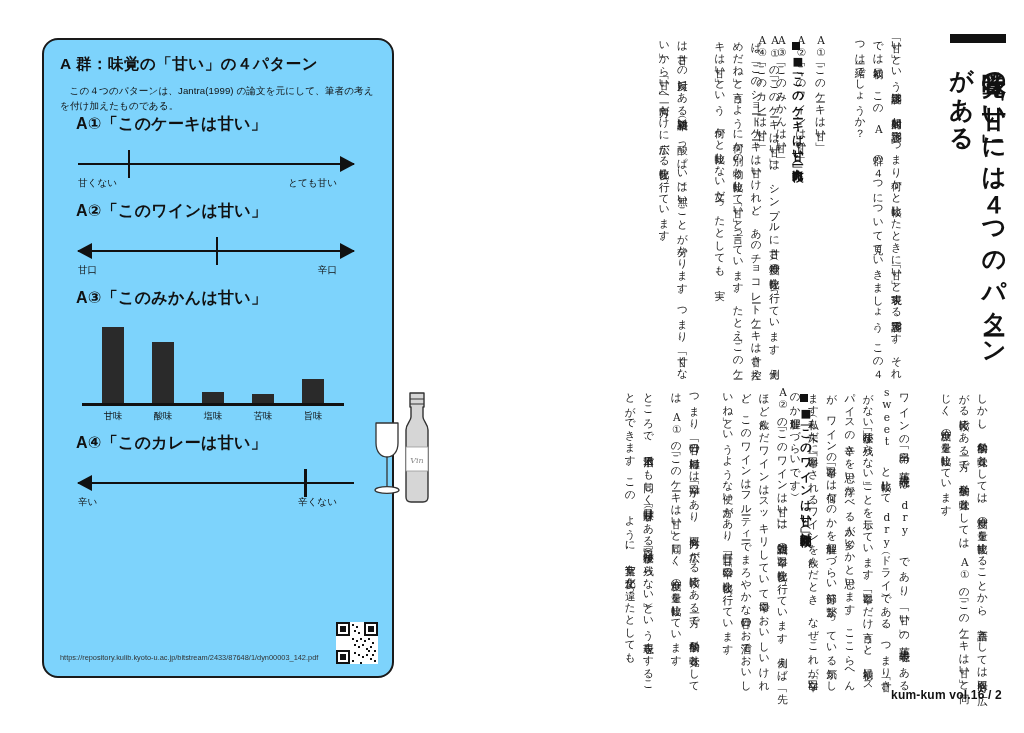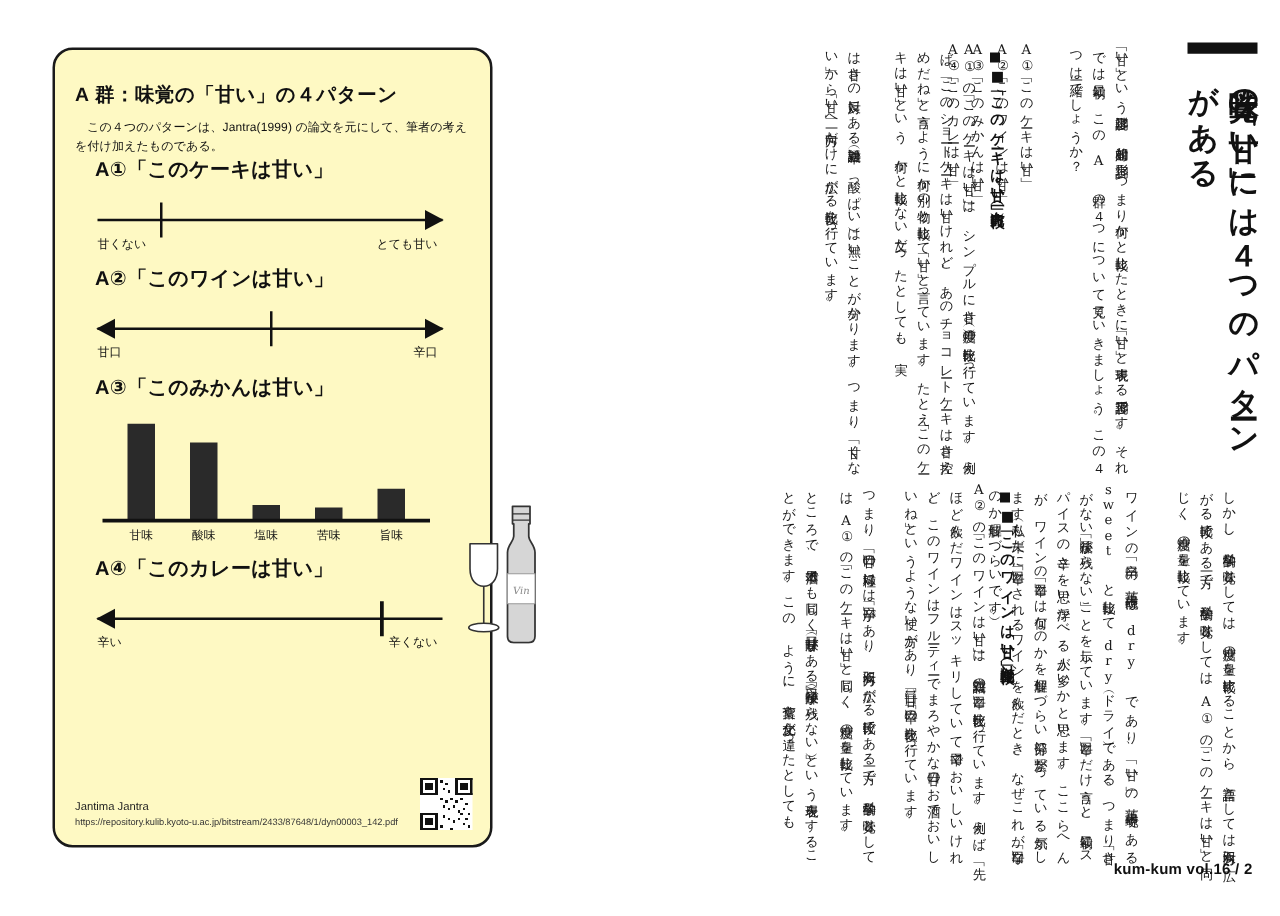--- a/index.html
+++ b/index.html
@@ -26,22 +26,22 @@
     left: 0; top: 0;
     width: 520px; height: 733px;
   }
 
   .figure-box {
     position: absolute;
     left: 42px; top: 38px;
     width: 352px; height: 640px;
     border: 2px solid #1a1a1a;
     border-radius: 16px;
-    background: #fef9c3;
-    padding: 26px 16px 10px 16px;
+    background: #7dd3fc;
+    padding: 14px 16px 10px 16px;
   }
 
   .fig-title {
     font-size: 15.5px;
     font-weight: bold;
     letter-spacing: 0.5px;
     color: #111;
     margin-bottom: 9px;
   }
 
@@ -92,21 +92,21 @@
     width: 2.4px; height: 28px;
     background: #111;
   }
   .axis-label {
     position: absolute;
     top: 36px;
     font-size: 9.6px;
     white-space: nowrap;
   }
   .axis-label.left  { left: 0; }
-  .axis-label.right { right: 4px; margin-left: 40px; }
+  .axis-label.right { right: 17px; margin-left: 40px; }
 
   
   .chart-wrap { position: relative; margin-left: 28px; width: 250px; height: 108px; }
   .bars {
     position: absolute; left: 0; bottom: 18px;
     width: 250px; height: 86px;
     display: flex; align-items: flex-end;
   }
   .bar-col {
     flex: 1;
@@ -338,21 +338,20 @@
         <div class="axis-wrap">
           <div class="axis-line"></div>
           <div class="arrow-l"></div>
           <div class="tick" style="left:82%"></div>
           <div class="axis-label left">辛い</div>
           <div class="axis-label right">辛くない</div>
         </div>
       </div>
 
       <div class="citation">
-        <div class="cite-author">Jantima Jantra</div>
         <div class="cite-url">https://repository.kulib.kyoto-u.ac.jp/bitstream/2433/87648/1/dyn00003_142.pdf</div>
       </div>
 
       <div class="qr">
         <svg viewBox="0 0 21 21" width="42" height="42" shape-rendering="crispEdges">
           <rect width="21" height="21" fill="#fff"></rect>
           <g fill="#111">
             <rect x="0" y="0" width="7" height="1"></rect>
               <rect x="0" y="6" width="7" height="1"></rect>
             <rect x="0" y="0" width="1" height="7"></rect>

